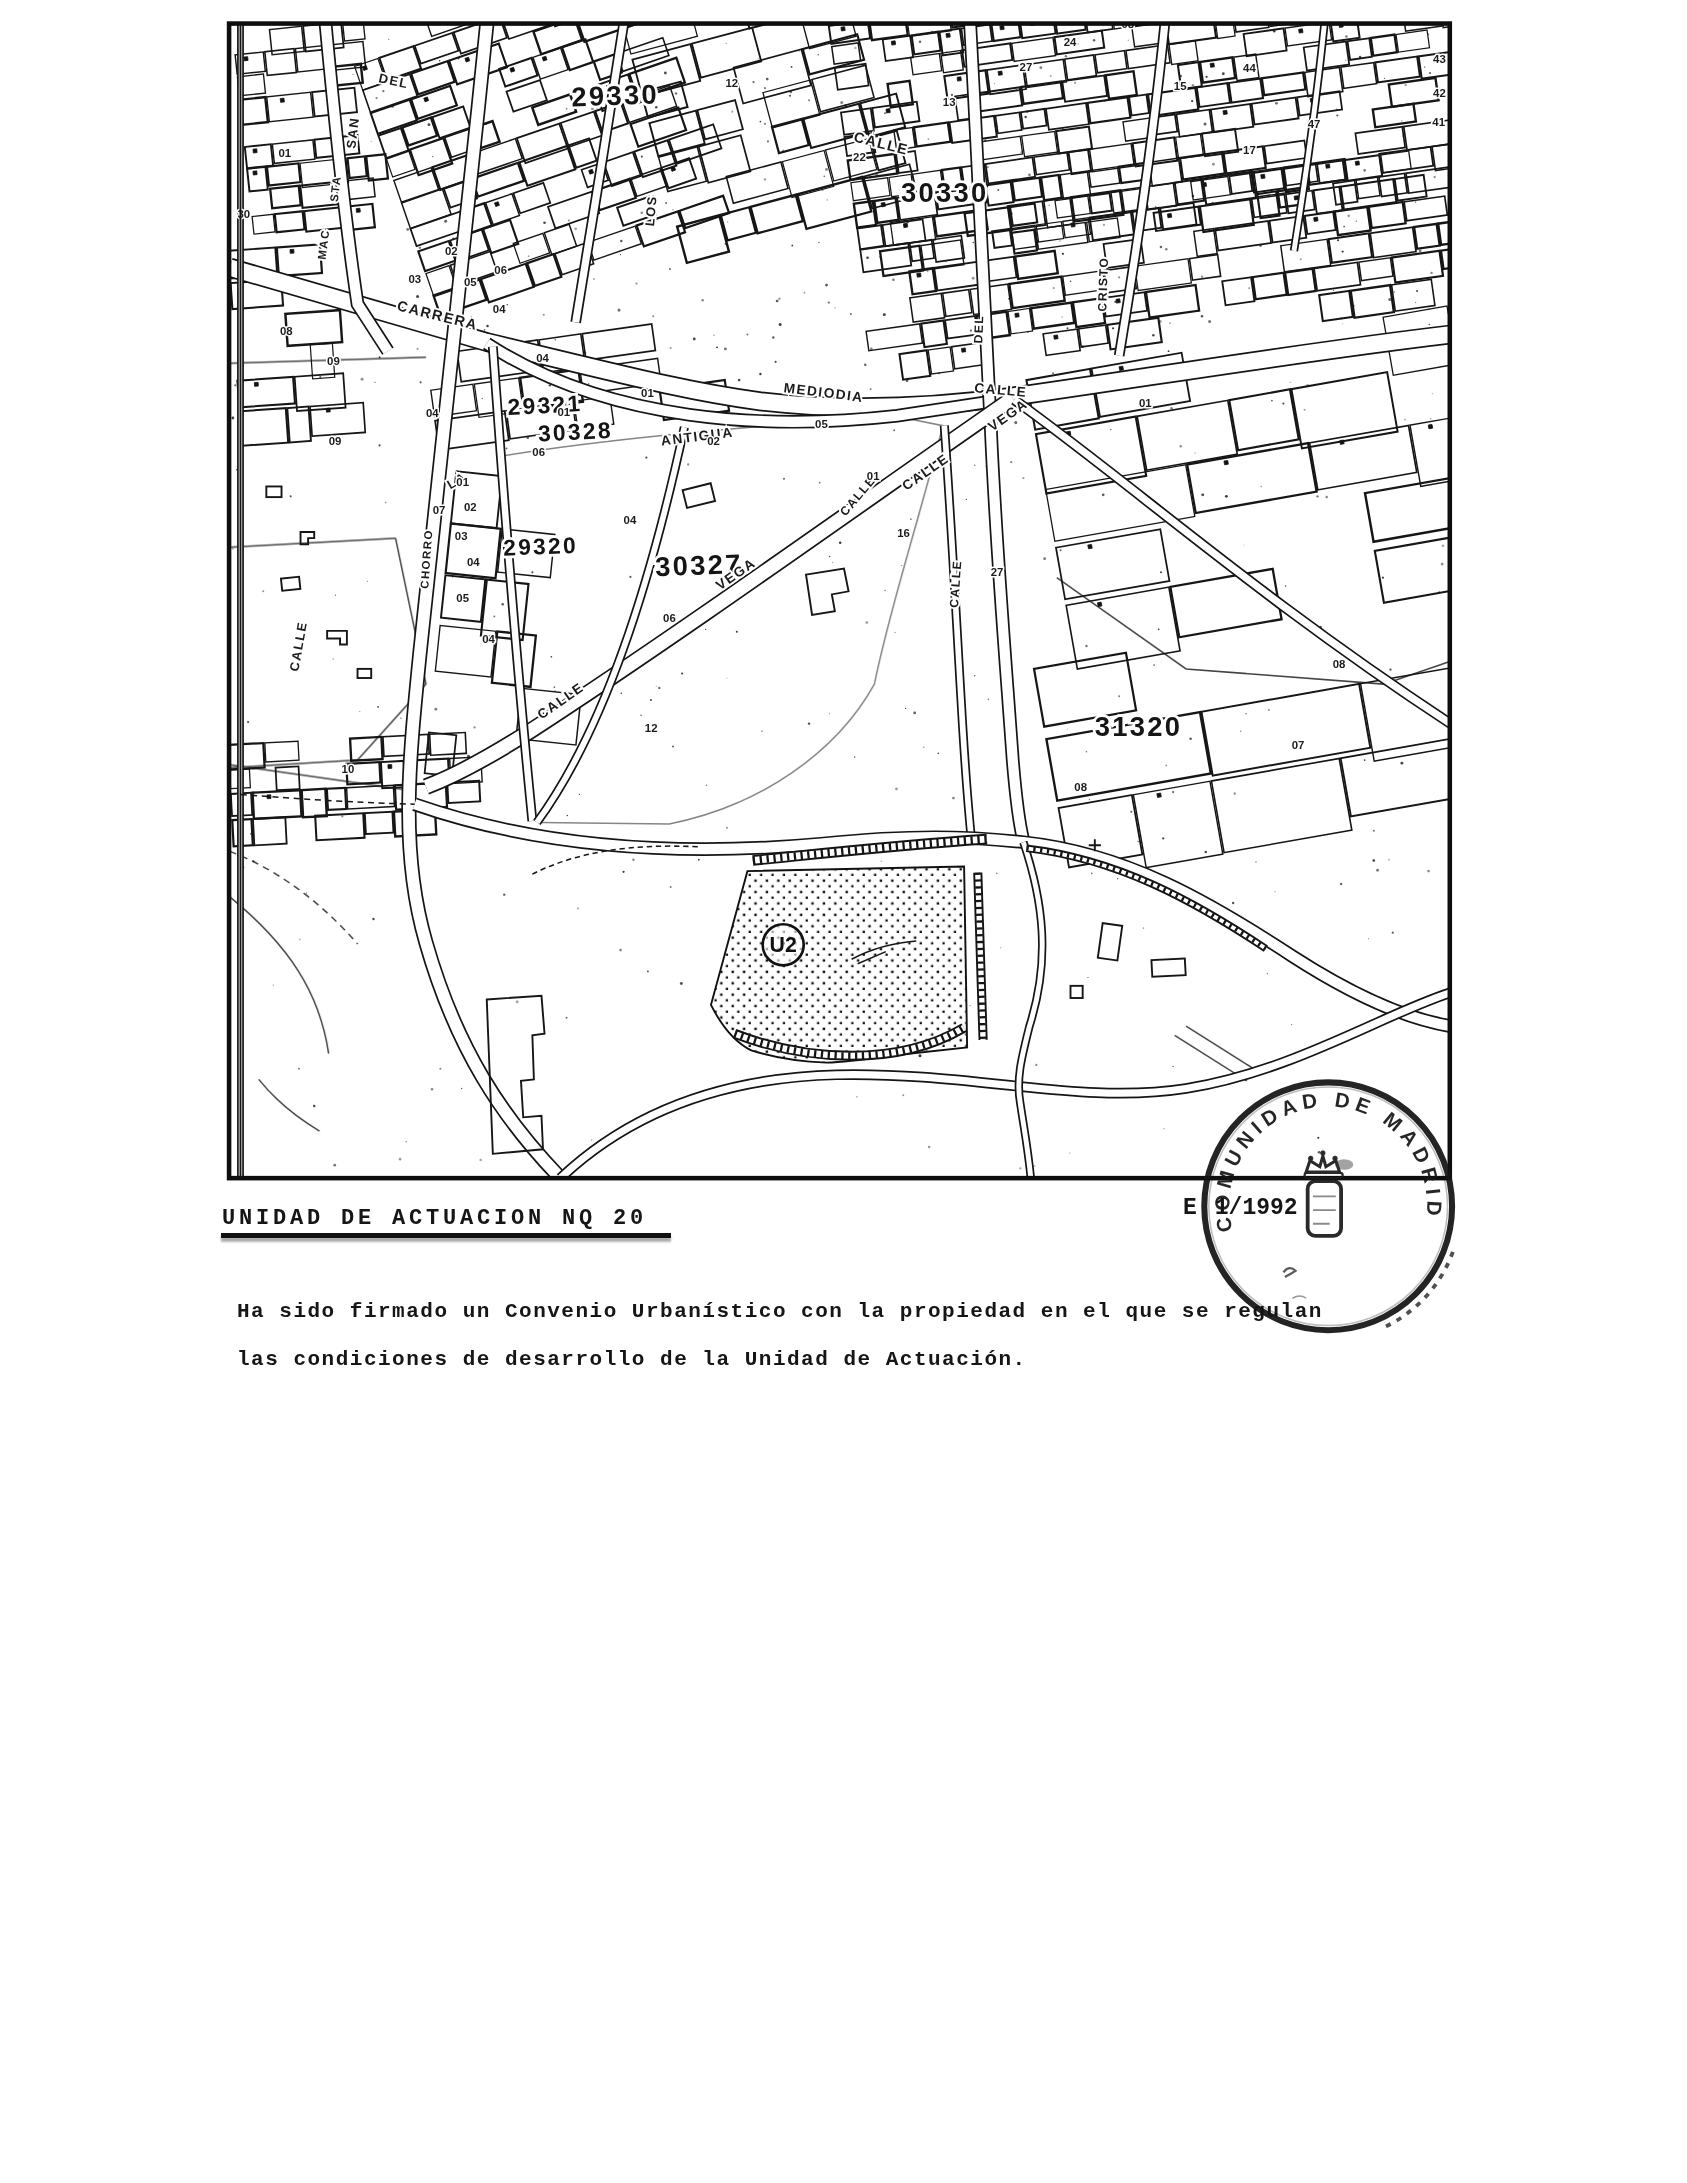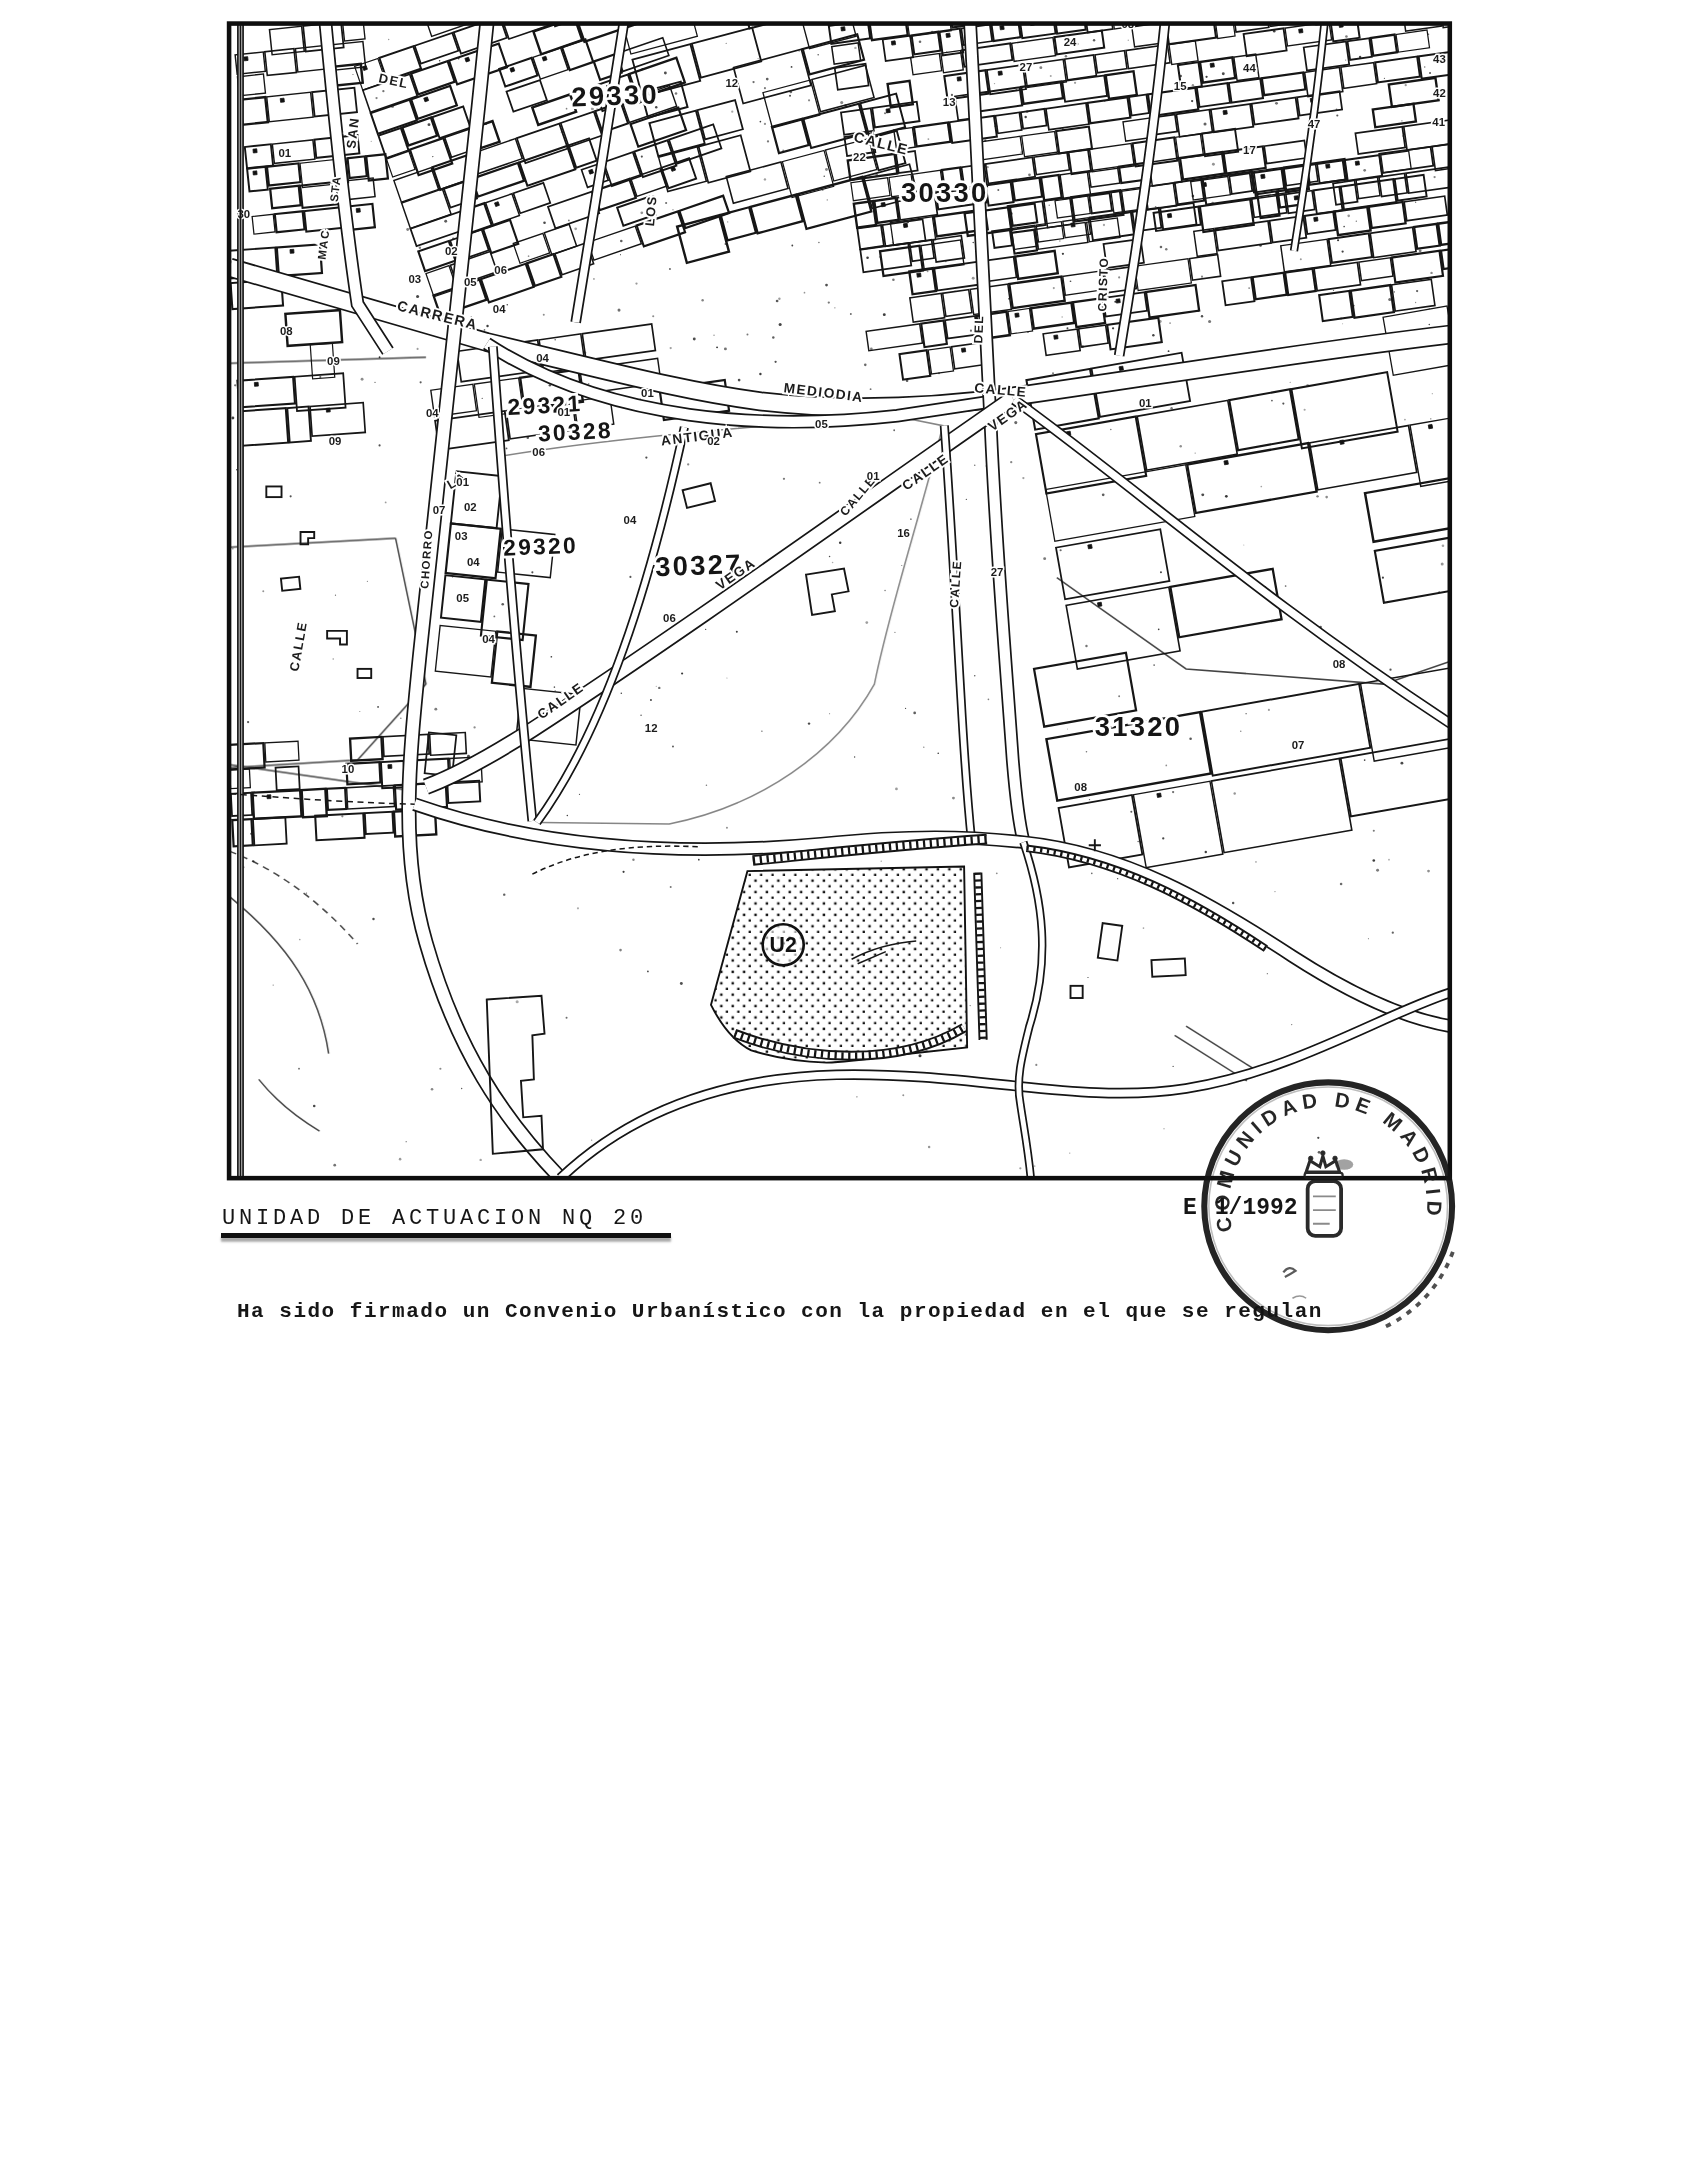--- a/index.html
+++ b/index.html
@@ -4,21 +4,21 @@
 <style>
   html,body{margin:0;padding:0;background:#e8e8e8;}
   #page{position:relative;width:1688px;height:2183px;background:#ffffff;overflow:hidden;
         font-family:"Liberation Sans",sans-serif;color:#1a1a1a;}
   svg text{user-select:none;}
   #map-svg,#stamp-svg{position:absolute;left:0;top:0;width:1688px;height:2183px;}
   #map-svg{z-index:1;}
   .txt{position:absolute;z-index:2;color:#161616;}
   #stamp-svg{z-index:3;pointer-events:none;}
   #doc-title{left:222px;top:1206px;font-family:"Liberation Mono",monospace;
-             font-weight:400;font-size:22px;letter-spacing:3.8px;white-space:nowrap;}
+             font-weight:700;font-size:22px;letter-spacing:3.8px;white-space:nowrap;}
   #title-underline{position:absolute;left:221px;top:1233px;width:450px;height:4.6px;background:#111;
                    box-shadow:0 3.8px 2.3px rgba(0,0,0,.35);z-index:2;}
   #body-paragraph{left:237px;top:1288px;font-family:"Liberation Mono",monospace;
                   font-weight:600;font-size:21px;letter-spacing:1.5px;line-height:48px;white-space:nowrap;}
   #scale-box{left:1183px;top:1195px;font-family:"Liberation Mono",monospace;font-weight:700;
              font-size:23px;display:flex;gap:18px;white-space:nowrap;}
   
   .blockLabel{font-weight:800;fill:#151515;letter-spacing:3px;
               paint-order:stroke;stroke:#ffffff;stroke-width:7px;font-family:"Liberation Sans",sans-serif;}
   .streetLabel{font-weight:700;fill:#1c1c1c;letter-spacing:2px;
@@ -1253,20 +1253,21 @@
       <rect x="301" y="31" width="1606" height="1519" fill="none" stroke="#0e0e0e" stroke-width="6"></rect>
       <path d="M316,32 L316,1550" stroke="#161616" stroke-width="2.5" fill="none"></path>
     </g>
   </svg>
 
   <div class="txt" id="doc-title">UNIDAD DE ACTUACION NQ 20</div>
   <div id="title-underline"></div>
 
   <div class="txt" id="body-paragraph">
     <div>Ha sido firmado un Convenio Urbanístico con la propiedad en el que se regulan</div>
+    <div>las condiciones de desarrollo de la Unidad de Actuación.</div>
   </div>
 
   <div class="txt" id="scale-box">
     <span>E</span>
     <span>1/1992</span>
   </div>
 
   <svg id="stamp-svg" xmlns="http://www.w3.org/2000/svg" viewBox="0 0 2220 2872" width="1688" height="2183">
     <defs>
       <path id="stamp-arc" d="M1623,1625 A130,130 0 1 1 1871,1625" fill="none"></path>

